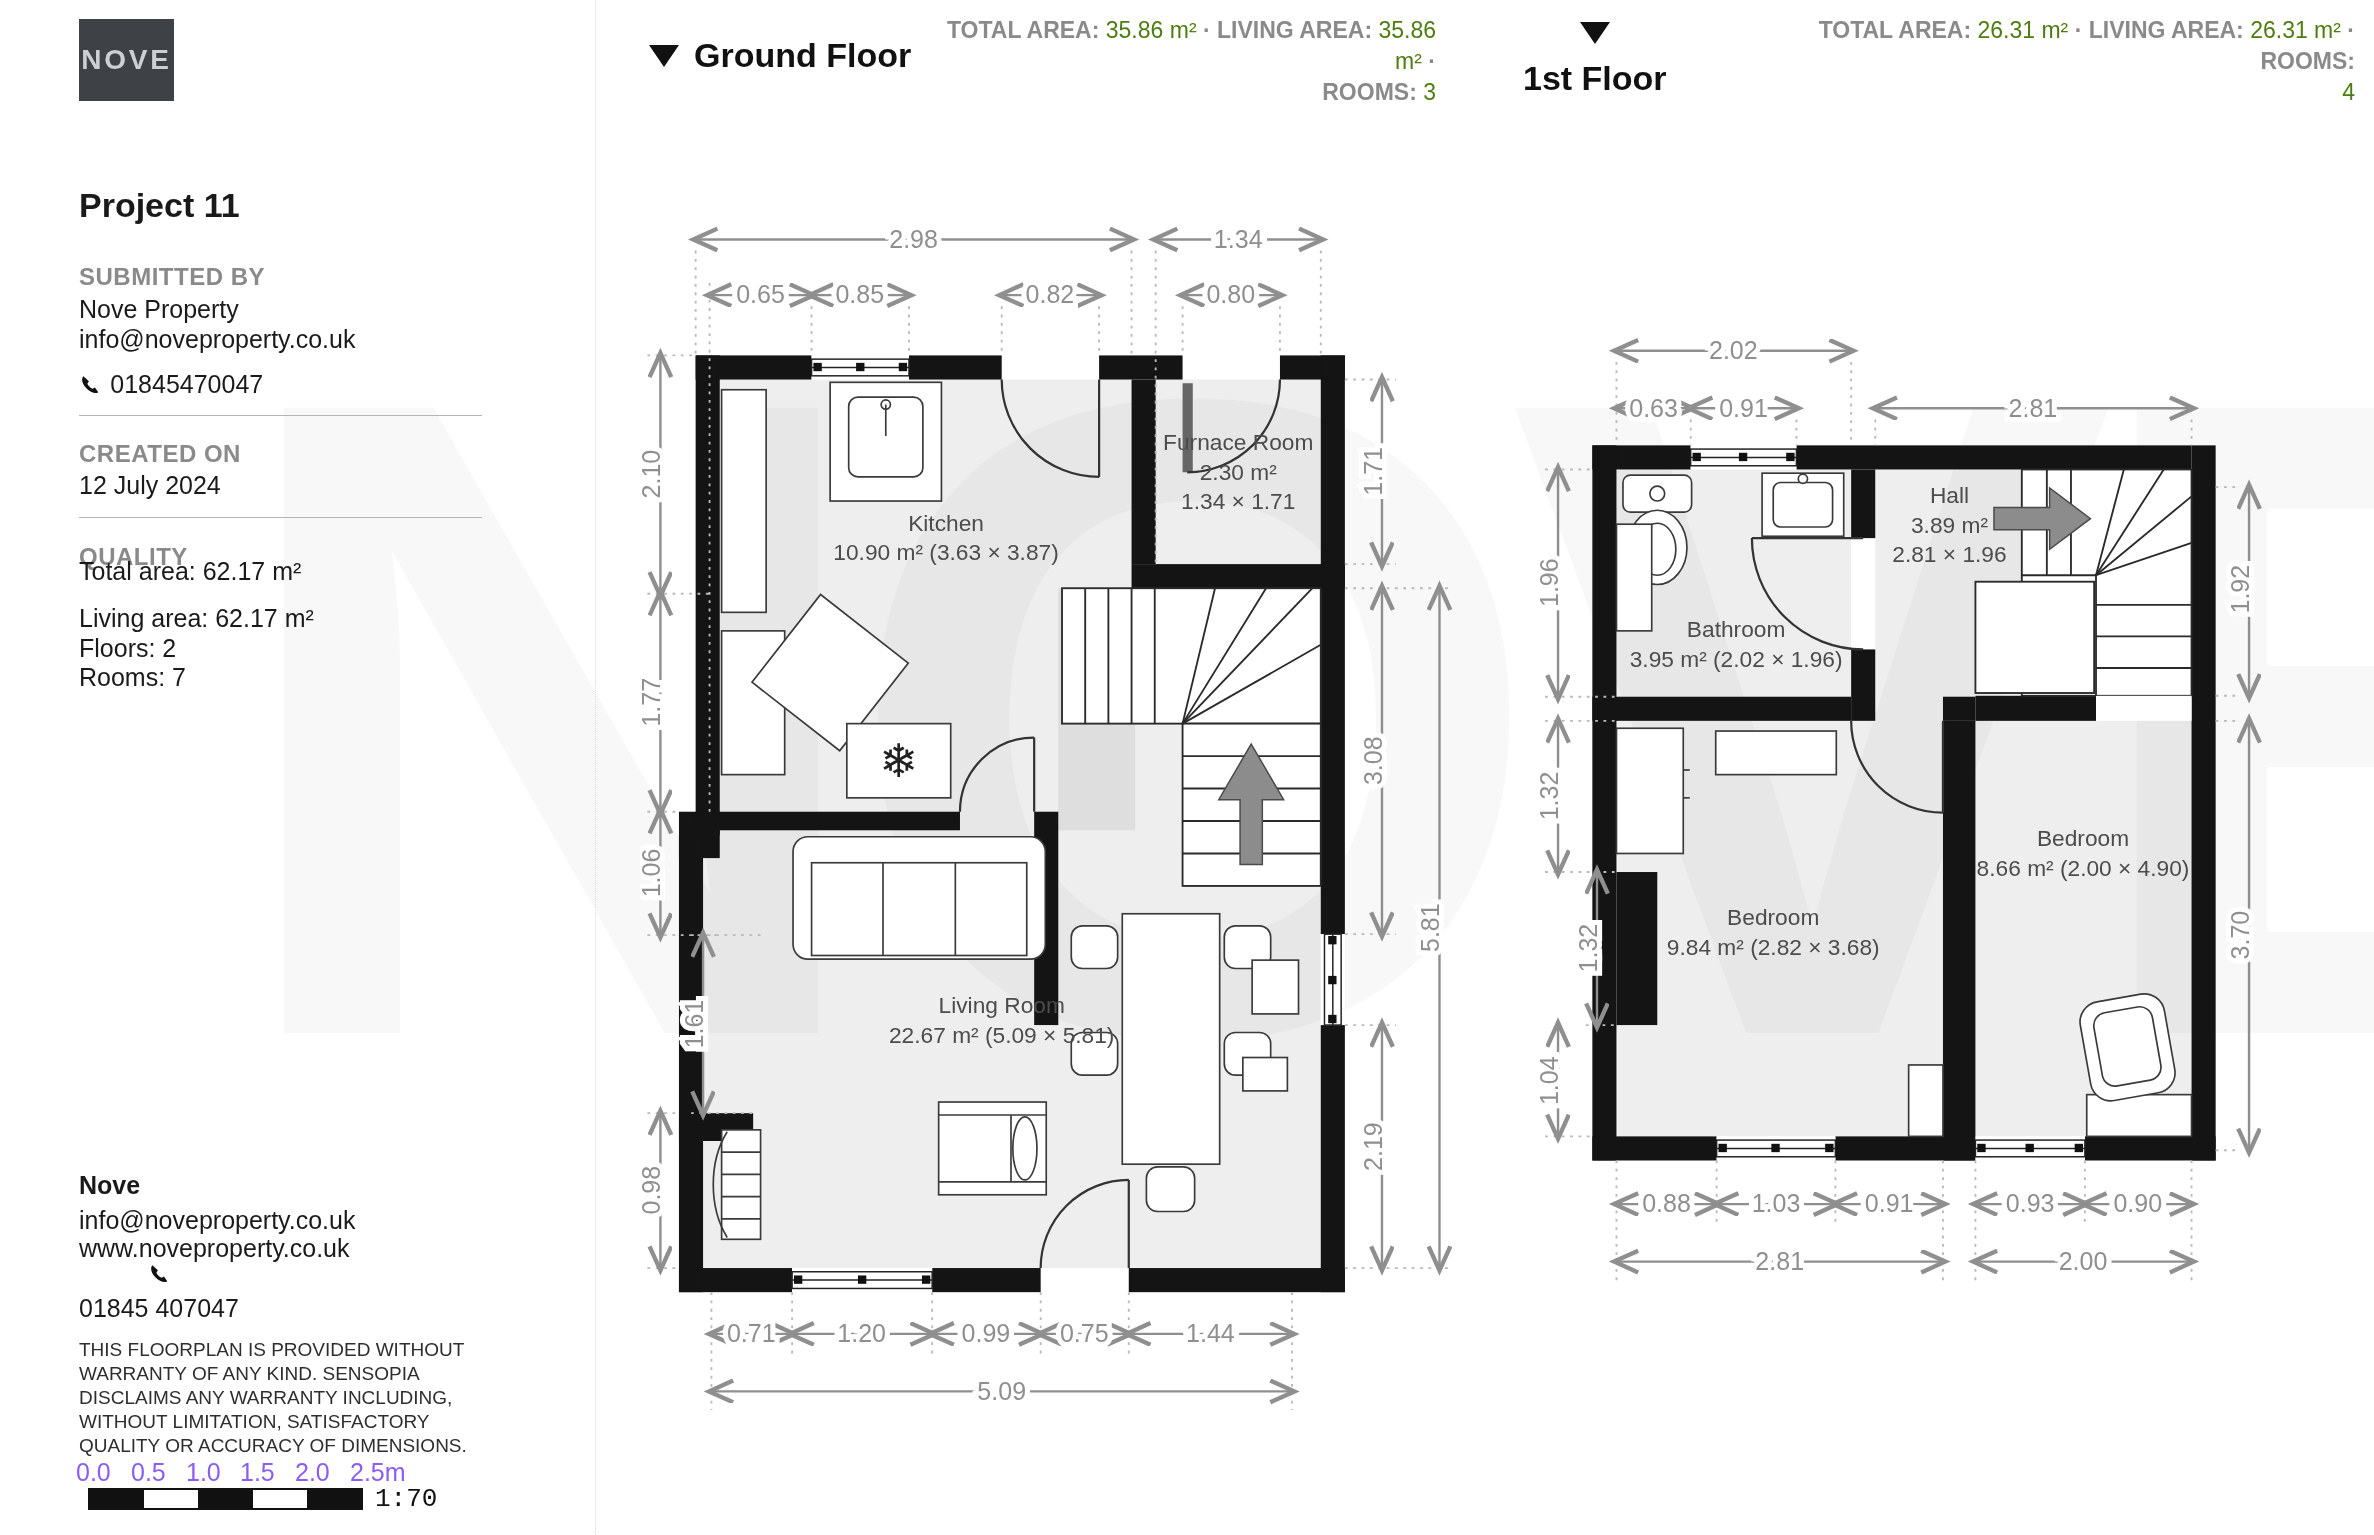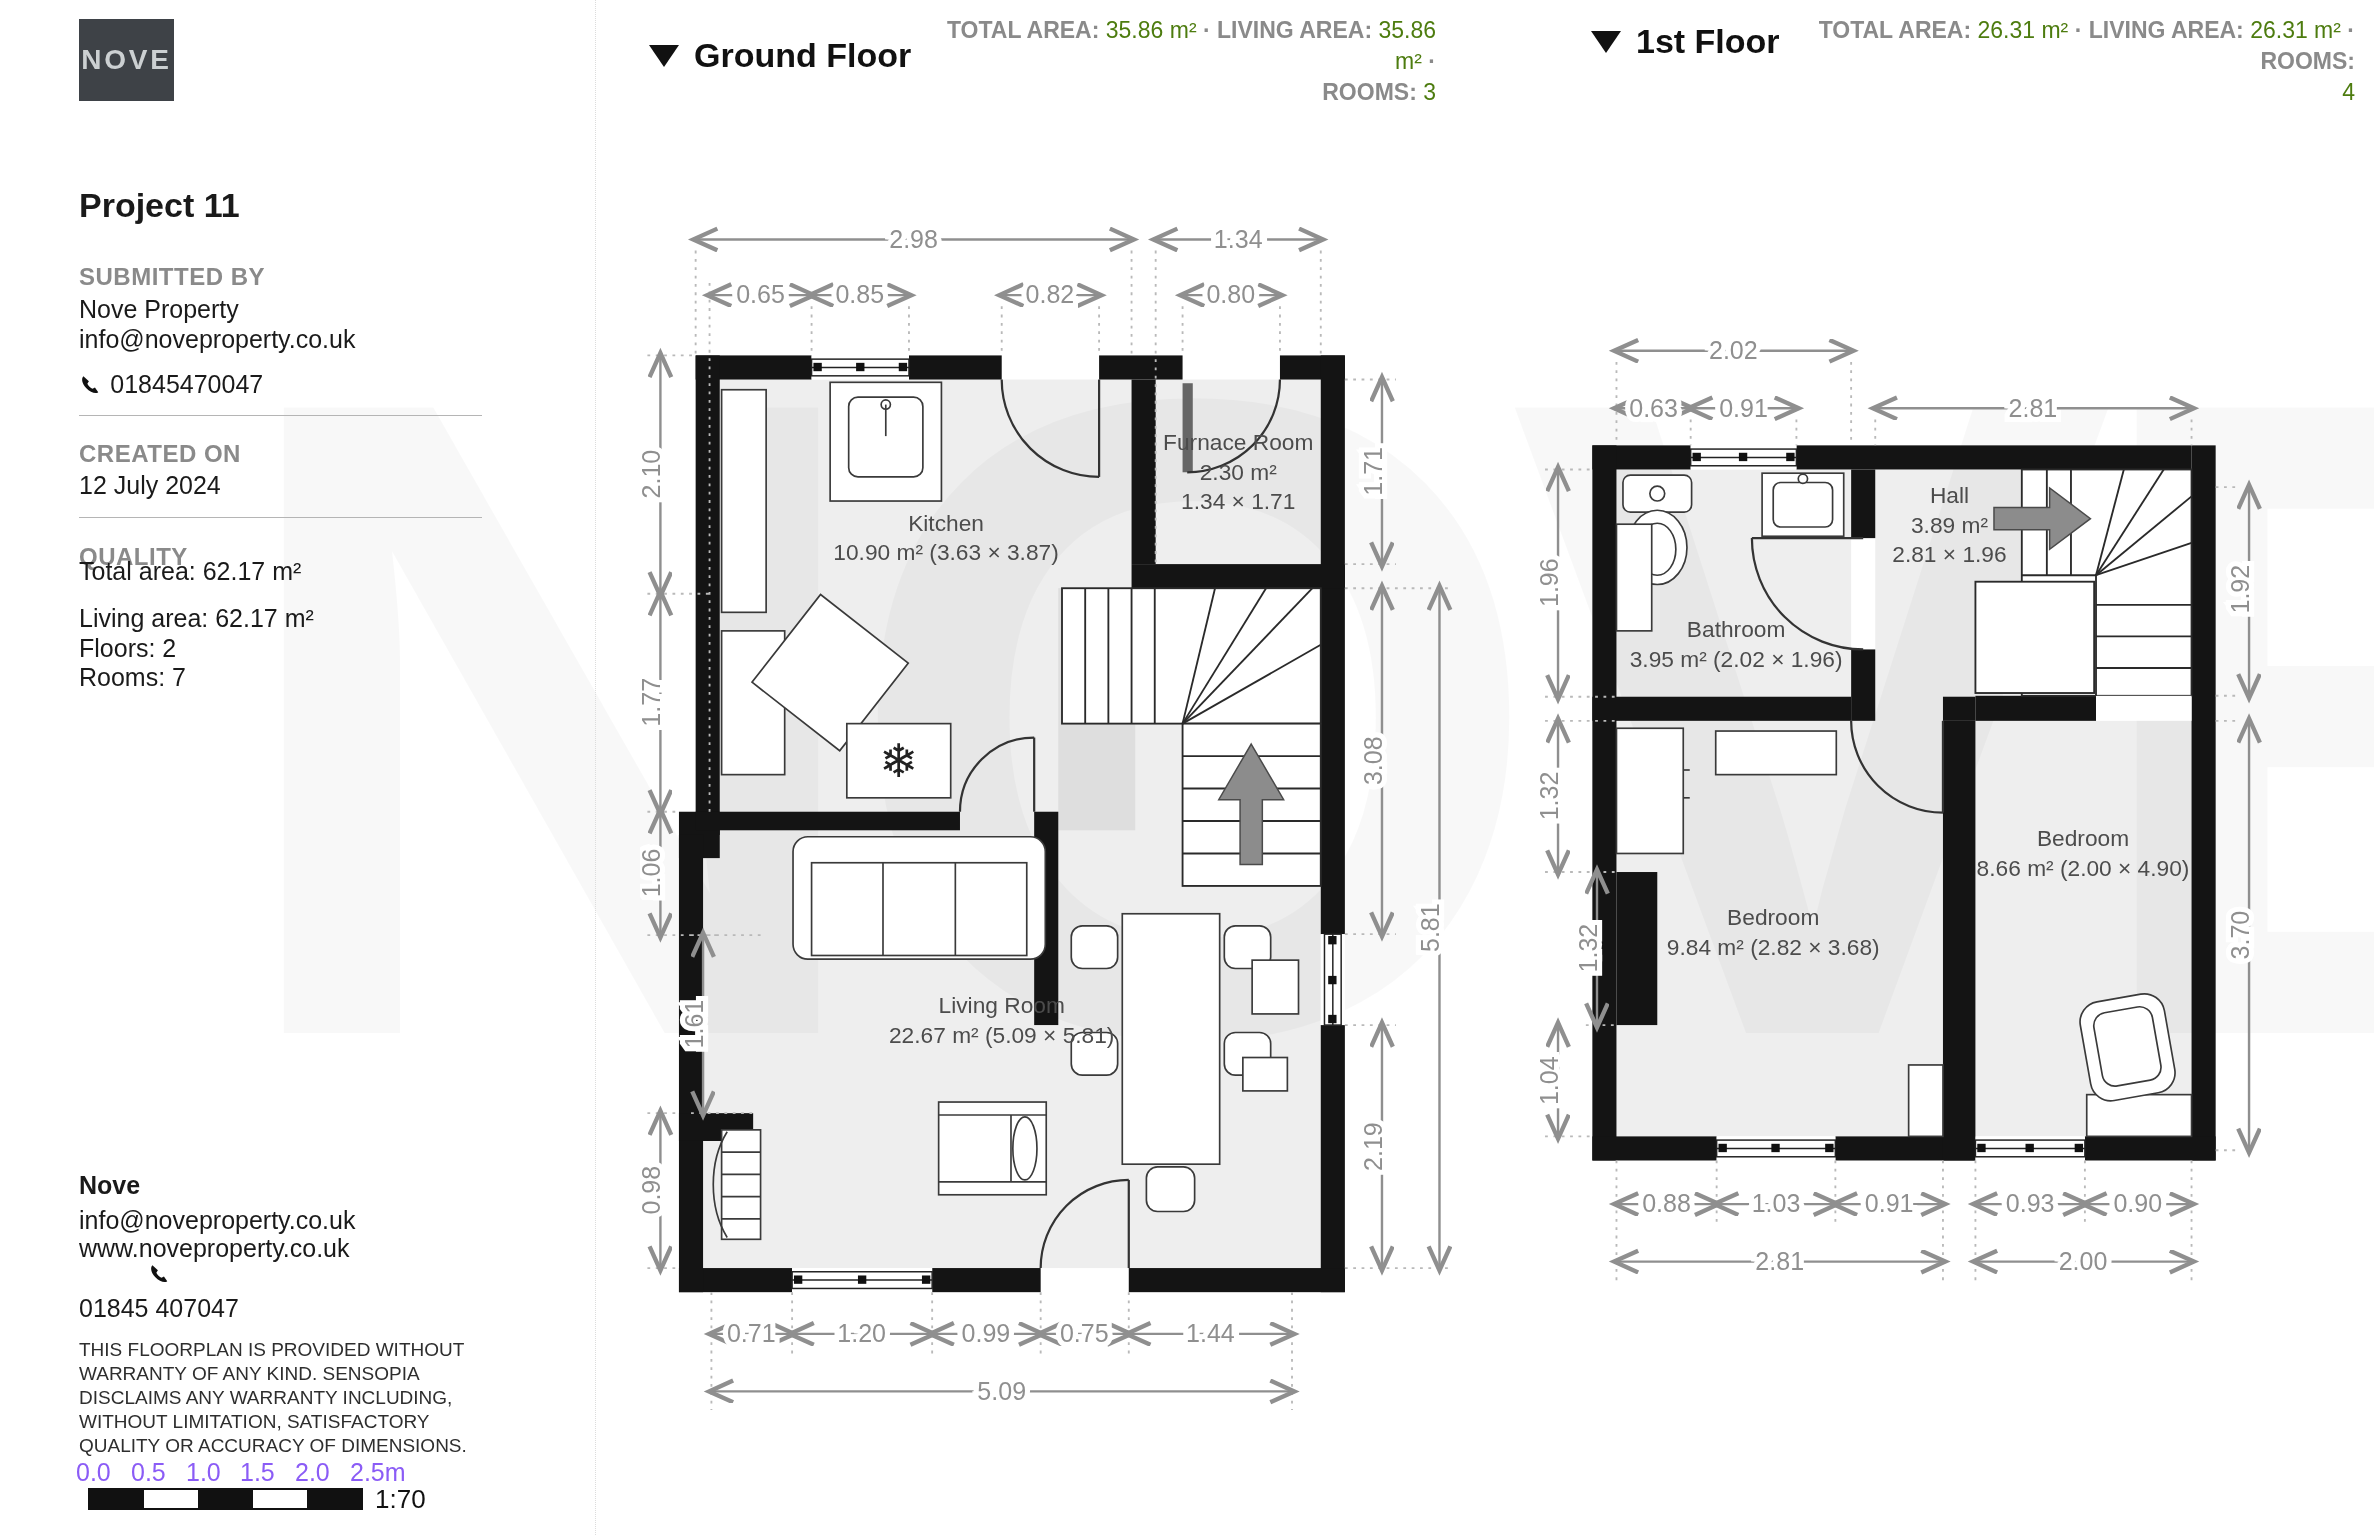--- a/index.html
+++ b/index.html
@@ -29,21 +29,21 @@
   .stats{font-size:23px;line-height:31px;text-align:right;z-index:3;}
   .stats .lbl{color:#8a8a8a;font-weight:bold;}
   .stats .val{color:#4d7c0f;}
   .stats .dot{color:#8a8a8a;font-weight:bold;}
   
   .tick{font-size:25px;color:#8b5cf6;}
   #scalebar{left:88px;top:1488px;width:275px;height:22px;border:2.8px solid #111;box-sizing:border-box;
             display:flex;z-index:2;}
   #scalebar div{flex:1 1 0;}
   .sb-b{background:#111;} .sb-w{background:#fff;}
-  #ratio{left:375px;top:1484px;font-size:26px;color:#111;}
+  #ratio{left:375px;top:1484px;font-size:26px;color:#111;font-family:Liberation Mono, monospace;}
   
   svg{position:absolute;z-index:2;}
   svg text{font-family:"Liberation Sans",sans-serif;}
   .dimt{fill:#8f8f8f;font-size:27px;text-anchor:middle;paint-order:stroke;stroke:#ffffff;stroke-width:11px;font-weight:400;}
   .roomt{fill:#4c4c4c;font-size:24.5px;text-anchor:middle;}
   .dimln{stroke:#8f8f8f;stroke-width:2.6;}
   .guide{stroke:#b9b9b9;stroke-width:2;stroke-dasharray:3 6;fill:none;}
   .wall{fill:#141414;}
   .floorfill{fill:rgba(20,20,20,0.072);}
   .furn{fill:#ffffff;stroke:#3a3a3a;stroke-width:1.8;}
@@ -126,21 +126,21 @@
   <span class="lbl">TOTAL AREA:</span>
   <span class="val">35.86 m²</span>
   <span class="dot">·</span>
   <span class="lbl">LIVING AREA:</span>
   <span class="val">35.86 m²</span>
   <span class="dot">·</span><br>
   <span class="lbl">ROOMS:</span>
   <span class="val">3</span>
 </div>
 
-<div class="abs floor-title" style="left:1591px;top:22px;">
+<div class="abs floor-title" style="left:1523px;top:22px;flex-direction:column;">
   <span class="tri"></span>
   <b>1st Floor</b>
 </div>
 <div class="abs stats" style="left:1761px;top:15px;width:594px;">
   <span class="lbl">TOTAL AREA:</span>
   <span class="val">26.31 m²</span>
   <span class="dot">·</span>
   <span class="lbl">LIVING AREA:</span>
   <span class="val">26.31 m²</span>
   <span class="dot">·</span>

